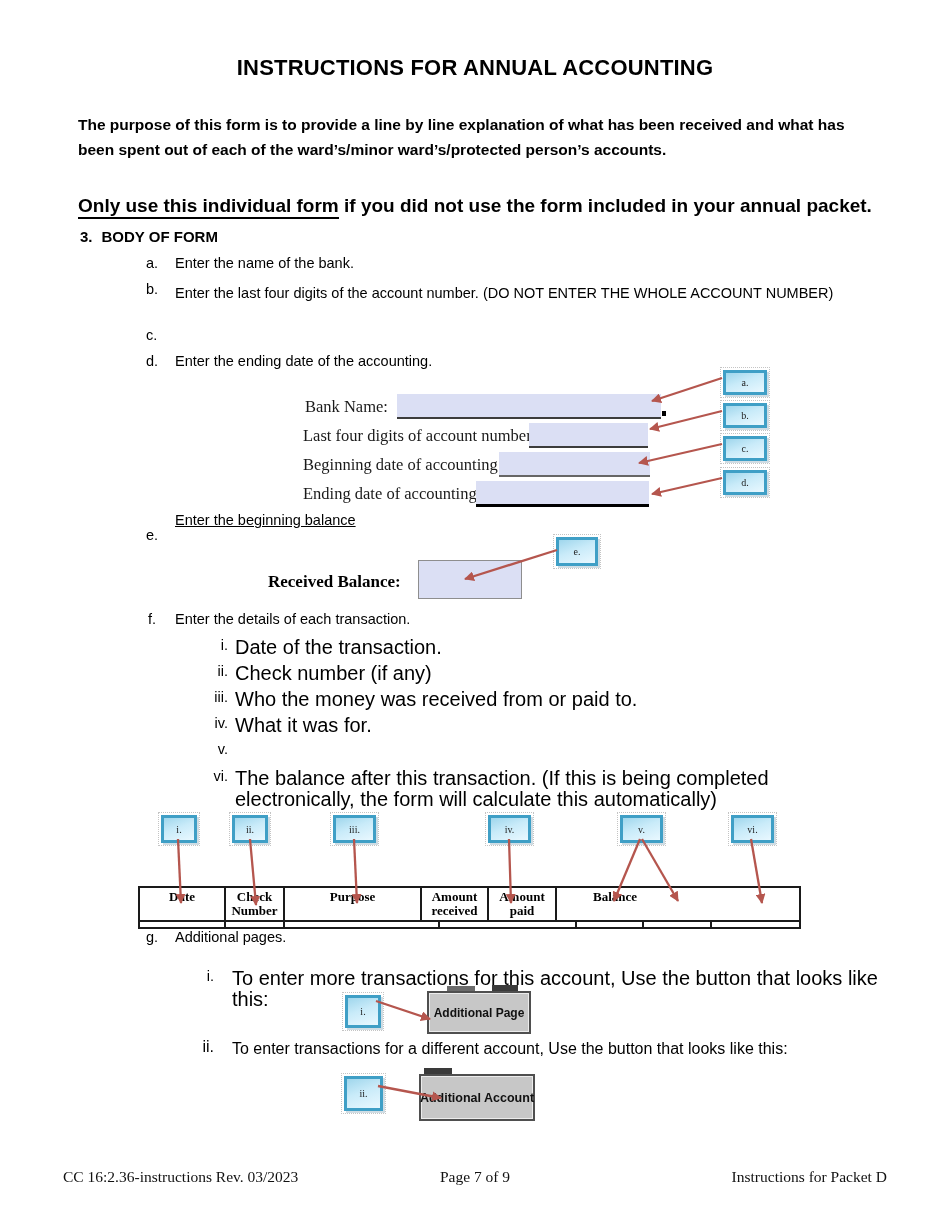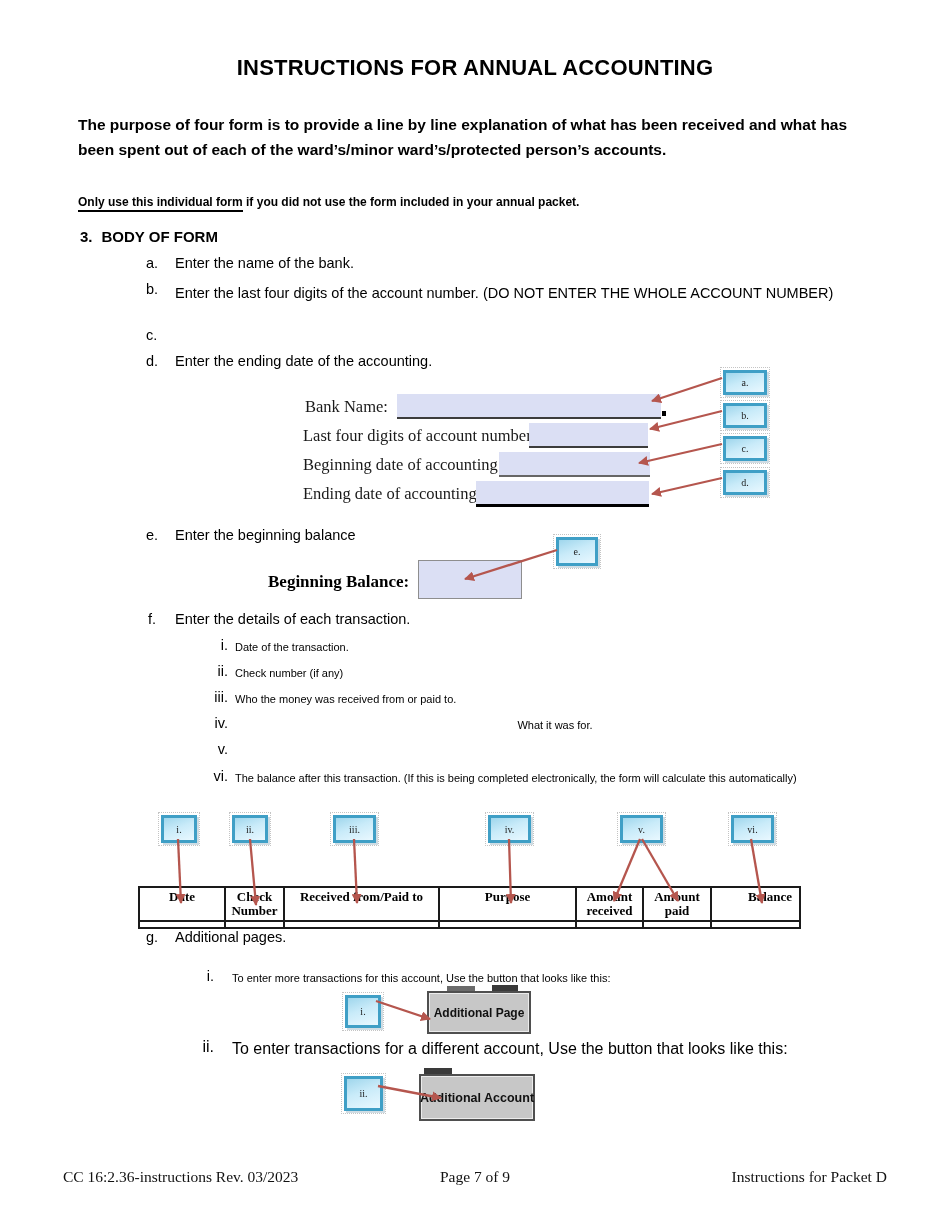--- a/index.html
+++ b/index.html
@@ -1,27 +1,27 @@
 <!DOCTYPE html>
 <html><head>
 <meta charset="utf-8">
 <style>
   html,body{margin:0;padding:0;background:#fff;}
   .page{position:relative;width:950px;height:1230px;background:#ffffff;overflow:hidden;
         font-family:"Liberation Sans",sans-serif;color:#000;}
   .abs{position:absolute;}
   .title{width:100%;text-align:center;font-weight:bold;font-size:22px;letter-spacing:.2px;}
   .intro{font-weight:bold;font-size:15.5px;line-height:24.5px;}
-  .onlyuse{font-weight:bold;font-size:12px;}
+  .onlyuse{font-weight:bold;font-size:19px;}
   .uline{border-bottom:2px solid #000;padding-bottom:1px;}
   .sechead{font-weight:bold;font-size:15px;display:flex;gap:9px;}
   .li-marker{font-size:14.5px;}
   .li-text{font-size:14.5px;line-height:25px;}
   .sub-marker{font-size:14.5px;text-align:right;width:36px;}
-  .sub-text{font-size:11px;line-height:21px;}
+  .sub-text{font-size:20px;line-height:21px;}
   .big{font-size:16px;}
   .serif-label{font-family:"Liberation Serif",serif;font-size:16.5px;color:#1a1a1a;white-space:nowrap;}
   .ffield{background:#dbdff4;}
   .u-dark{border-bottom:2px solid #3c3c3c;}
   .u-gray{border-bottom:2px solid #666;}
   .u-black{border-bottom:3px solid #000;}
   .balance-label{font-family:"Liberation Serif",serif;font-weight:bold;font-size:17px;white-space:nowrap;}
   .balance-field{background:#dbdff4;border:1px solid #8e8e8e;}
   .callout{background:linear-gradient(160deg,#9fd6ec 0%,#c9ebf9 45%,#e9f8ff 100%);
            border:3px solid #3f9fc6;outline:1px dotted #c4c4c4;outline-offset:2px;
@@ -43,21 +43,21 @@
   .footer{font-family:"Liberation Serif",serif;font-size:15.5px;color:#111;white-space:nowrap;}
   .overlay{position:absolute;left:0;top:0;pointer-events:none;}
 </style>
 </head>
 <body>
 
 <div class="page">
 
   <div class="abs title" style="top:55px;left:0;">INSTRUCTIONS FOR ANNUAL ACCOUNTING</div>
 
-  <div class="abs intro" style="top:113px;left:78px;width:805px;">The purpose of four form is to provide a line by line explanation of what has been received and what has been spent out of each of the ward’s/minor ward’s/protected person’s accounts.</div>
+  <div class="abs intro" style="top:113px;left:78px;width:805px;">The purpose of this form is to provide a line by line explanation of what has been received and what has been spent out of each of the ward’s/minor ward’s/protected person’s accounts.</div>
 
   <div class="abs onlyuse" style="top:195px;left:78px;width:830px;"><span class="uline">Only use this individual form</span><span> if you did not use the form included in your annual packet.</span></div>
 
   <div class="abs sechead" style="top:228px;left:80px;">
     <span>3.</span>
     <span>BODY OF FORM</span>
   </div>
 
   <div class="abs li-marker" style="top:255px;left:146px;">a.</div>
   <div class="abs li-text" style="top:255px;left:175px;width:700px;line-height:17px;">Enter the name of the bank.</div>
@@ -82,61 +82,57 @@
 
   <div class="abs serif-label" style="top:484px;left:303px;">Ending date of accounting:</div>
   <div class="abs ffield u-black" style="top:481px;left:476px;width:173px;height:23px;"></div>
 
   <div class="abs callout" style="top:370px;left:723px;width:38px;height:19px;">a.</div>
   <div class="abs callout" style="top:403px;left:723px;width:38px;height:19px;">b.</div>
   <div class="abs callout" style="top:436px;left:723px;width:38px;height:19px;">c.</div>
   <div class="abs callout" style="top:470px;left:723px;width:38px;height:19px;">d.</div>
 
   <div class="abs li-marker" style="top:527px;left:146px;">e.</div>
-  <div class="abs li-text" style="top:527px;left:175px;width:700px;line-height:17px;">Enter the beginning balance</div>
+  <div class="abs li-text" style="top:512px;left:175px;width:700px;line-height:17px;text-decoration:underline;">Enter the beginning balance</div>
 
   <div class="abs callout" style="top:537px;left:556px;width:36px;height:23px;">e.</div>
-  <div class="abs balance-label" style="top:572px;left:268px;">Beginning Balance:</div>
+  <div class="abs balance-label" style="top:572px;left:268px;">Received Balance:</div>
   <div class="abs balance-field" style="top:560px;left:418px;width:102px;height:37px;"></div>
 
   <div class="abs li-marker" style="top:611px;left:148px;">f.</div>
   <div class="abs li-text" style="top:611px;left:175px;width:700px;line-height:17px;">Enter the details of each transaction.</div>
 
   <div class="abs sub-marker" style="top:637px;left:192px;">i.</div>
   <div class="abs sub-text" style="top:637px;left:235px;width:640px;">Date of the transaction.</div>
   <div class="abs sub-marker" style="top:663px;left:192px;">ii.</div>
   <div class="abs sub-text" style="top:663px;left:235px;width:640px;">Check number (if any)</div>
   <div class="abs sub-marker" style="top:689px;left:192px;">iii.</div>
   <div class="abs sub-text" style="top:689px;left:235px;width:640px;">Who the money was received from or paid to.</div>
   <div class="abs sub-marker" style="top:715px;left:192px;">iv.</div>
-  <div class="abs sub-text" style="top:715px;left:235px;width:640px;text-align:center;">What it was for.</div>
+  <div class="abs sub-text" style="top:715px;left:235px;width:640px;">What it was for.</div>
   <div class="abs sub-marker" style="top:741px;left:192px;">v.</div>
   <div class="abs sub-marker" style="top:768px;left:192px;">vi.</div>
   <div class="abs sub-text" style="top:768px;left:235px;width:632px;">The balance after this transaction. (If this is being completed electronically, the form will calculate this automatically)</div>
 
   <div class="abs callout" style="top:815px;left:161px;width:30px;height:22px;">i.</div>
   <div class="abs callout" style="top:815px;left:232px;width:30px;height:22px;">ii.</div>
   <div class="abs callout" style="top:815px;left:333px;width:37px;height:22px;">iii.</div>
   <div class="abs callout" style="top:815px;left:488px;width:37px;height:22px;">iv.</div>
   <div class="abs callout" style="top:815px;left:620px;width:37px;height:22px;">v.</div>
   <div class="abs callout" style="top:815px;left:731px;width:37px;height:22px;">vi.</div>
 
   <div class="abs tbl">
     <div class="trow">
       <div class="tcell" style="width:86px;">
           <div>Date</div>
           <div></div>
         </div>
       <div class="tcell" style="width:59px;">
           <div>Check</div>
           <div>Number</div>
-        </div>
-      <div class="tcell" style="width:155px;">
-          <div>Received from/Paid to</div>
-          <div></div>
         </div>
       <div class="tcell" style="width:137px;">
           <div>Purpose</div>
           <div></div>
         </div>
       <div class="tcell" style="width:67px;">
           <div>Amount</div>
           <div>received</div>
         </div>
       <div class="tcell" style="width:68px;">

